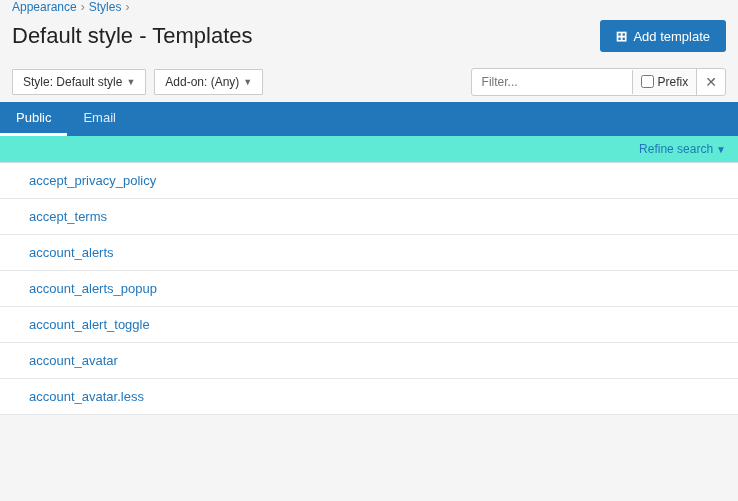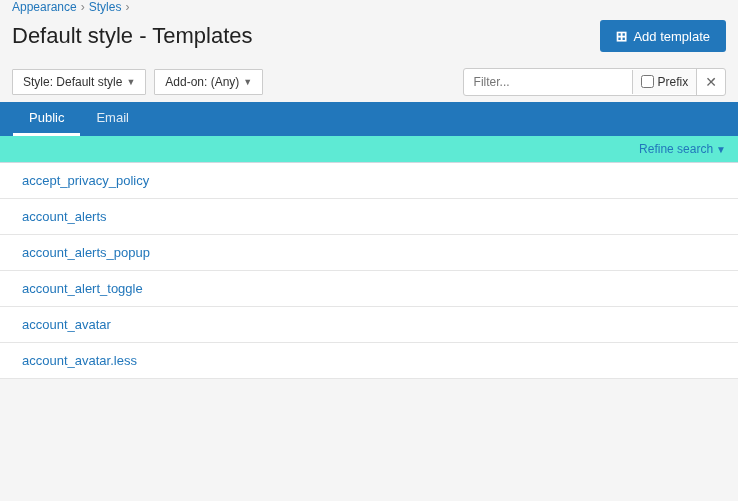--- a/index.html
+++ b/index.html
@@ -97,40 +97,39 @@
     }
     .prefix-area {
       display: flex;
       align-items: flex-start;
       gap: 4px;
       padding: 5px 8px;
       border-left: 1px solid #ccc;
       font-size: 12px;
       color: #333;
       background: #fafafa;
-      margin-left: 8px;
     }
     .prefix-checkbox {
       width: 13px;
       height: 13px;
       cursor: pointer;
     }
     .close-btn {
       padding: 5px 8px;
       border: none;
       background: transparent;
       cursor: pointer;
       color: #666;
       font-size: 14px;
       border-left: 1px solid #ccc;
     }
     .tabs-bar {
       display: flex;
       background: #2277bb;
-      padding: 0 13px;
+      padding: 0 0;
     }
     .tab {
       padding: 8px 16px;
       font-size: 13px;
       color: rgba(255,255,255,0.85);
       cursor: pointer;
       border-bottom: 3px solid transparent;
       user-select: none;
     }
     .tab.active {
@@ -154,21 +153,21 @@
       align-items: center;
       gap: 3px;
     }
     .refine-arrow {
       font-size: 10px;
     }
     .template-list {
       background: white;
     }
     .template-row {
-      padding: 10px 22px;
+      padding: 10px 29px;
       border-bottom: 1px solid #e5e5e5;
       cursor: pointer;
     }
     .template-name {
       color: #2277bb;
       font-size: 13px;
     }
   </style>
 </head>
 <body>
@@ -220,18 +219,19 @@
 
 <div class="refine-bar">
   <div class="refine-search">
     <span>Refine search</span>
     <span class="refine-arrow">▼</span>
   </div>
 </div>
 
 <div class="template-list">
 <div class="template-row"><span class="template-name">accept_privacy_policy</span></div>
+    <div class="template-row"><span class="template-name">accept_terms</span></div>
     <div class="template-row"><span class="template-name">account_alerts</span></div>
     <div class="template-row"><span class="template-name">account_alerts_popup</span></div>
     <div class="template-row"><span class="template-name">account_alert_toggle</span></div>
     <div class="template-row"><span class="template-name">account_avatar</span></div>
     <div class="template-row"><span class="template-name">account_avatar.less</span></div>
   </div>
 
 </body></html>

